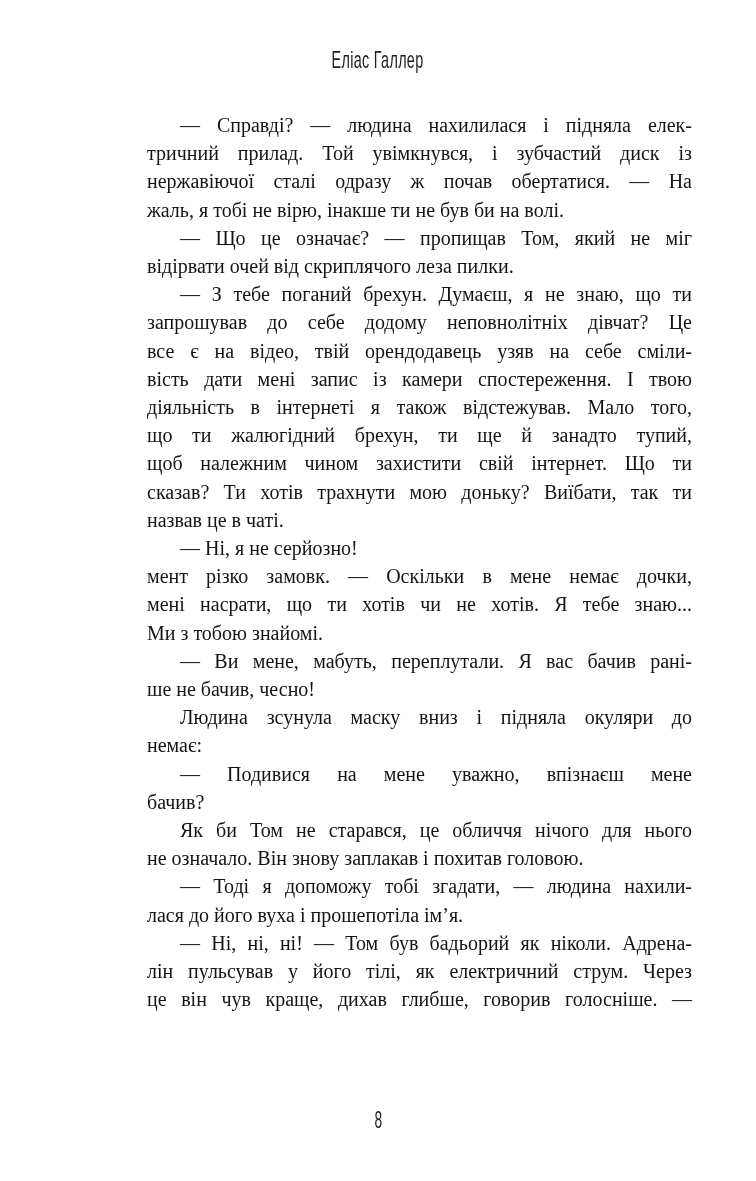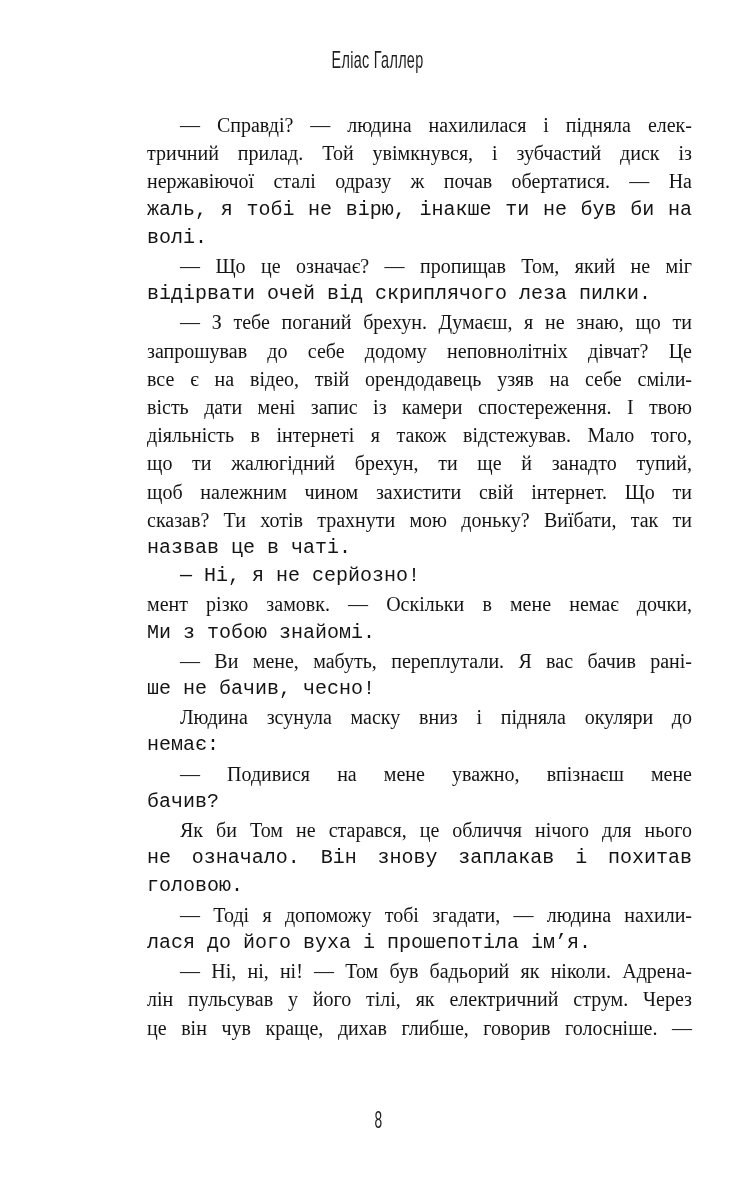--- a/index.html
+++ b/index.html
@@ -38,21 +38,21 @@
     width: 545px;
     font-size: 20px;
     line-height: 28.2px;
     color: #141414;
     margin-left: 42px;
   }
   .line {
     text-align: justify;
     text-align-last: justify;
   }
-  .line.last { text-align-last: left; font-family: Liberation Mono, monospace; }
+  .line.last { text-align-last: left; }
   .line.first { padding-left: 33px; }
   .page-number {
     position: absolute;
     top: 1107px;
     left: 0;
     width: 756px;
     text-align: center;
     line-height: 26px;
   }
   .page-number .condensed { font-size: 23px; }
@@ -75,20 +75,21 @@
       <div class="line">запрошував до себе додому неповнолітніх дівчат? Це</div>
       <div class="line">все є на відео, твій орендодавець узяв на себе сміли-</div>
       <div class="line">вість дати мені запис із камери спостереження. І твою</div>
       <div class="line">діяльність в інтернеті я також відстежував. Мало того,</div>
       <div class="line">що ти жалюгідний брехун, ти ще й занадто тупий,</div>
       <div class="line">щоб належним чином захистити свій інтернет. Що ти</div>
       <div class="line">сказав? Ти хотів трахнути мою доньку? Виїбати, так ти</div>
       <div class="line last">назвав це в чаті.</div>
       <div class="line first last">— Ні, я не серйозно!</div>
       <div class="line">мент різко замовк. — Оскільки в мене немає дочки,</div>
+      <div class="line">мені насрати, що ти хотів чи не хотів. Я тебе знаю...</div>
       <div class="line last">Ми з тобою знайомі.</div>
       <div class="line first">— Ви мене, мабуть, переплутали. Я вас бачив рані-</div>
       <div class="line last">ше не бачив, чесно!</div>
       <div class="line first">Людина зсунула маску вниз і підняла окуляри до</div>
       <div class="line last">немає:</div>
       <div class="line first">— Подивися на мене уважно, впізнаєш мене</div>
       <div class="line last">бачив?</div>
       <div class="line first">Як би Том не старався, це обличчя нічого для нього</div>
       <div class="line last">не означало. Він знову заплакав і похитав головою.</div>
       <div class="line first">— Тоді я допоможу тобі згадати, — людина нахили-</div>

